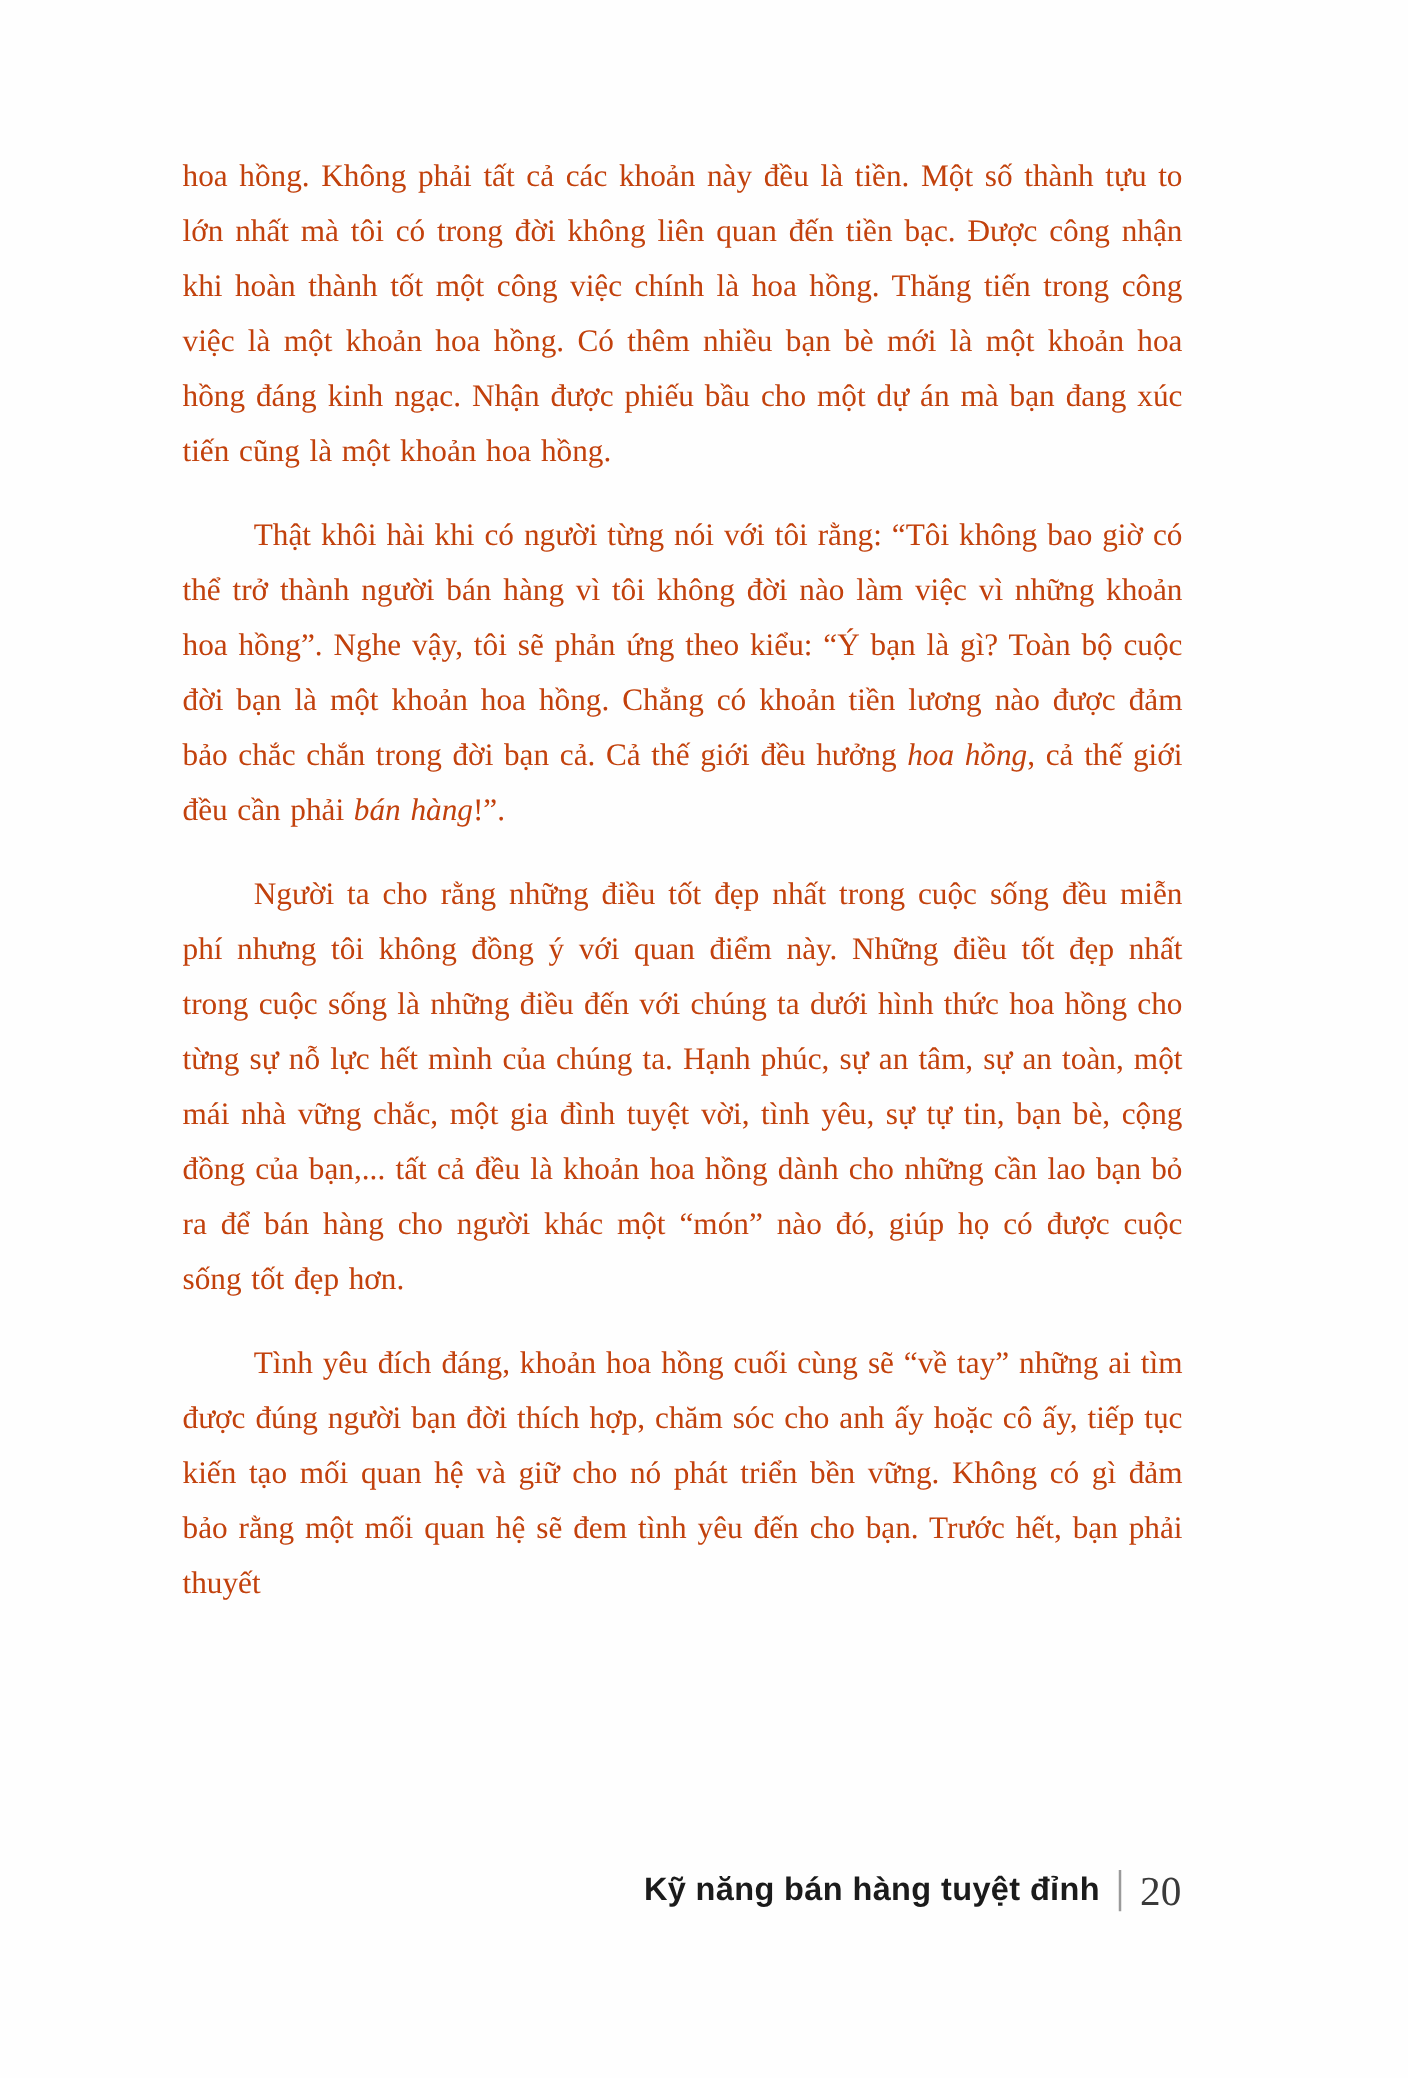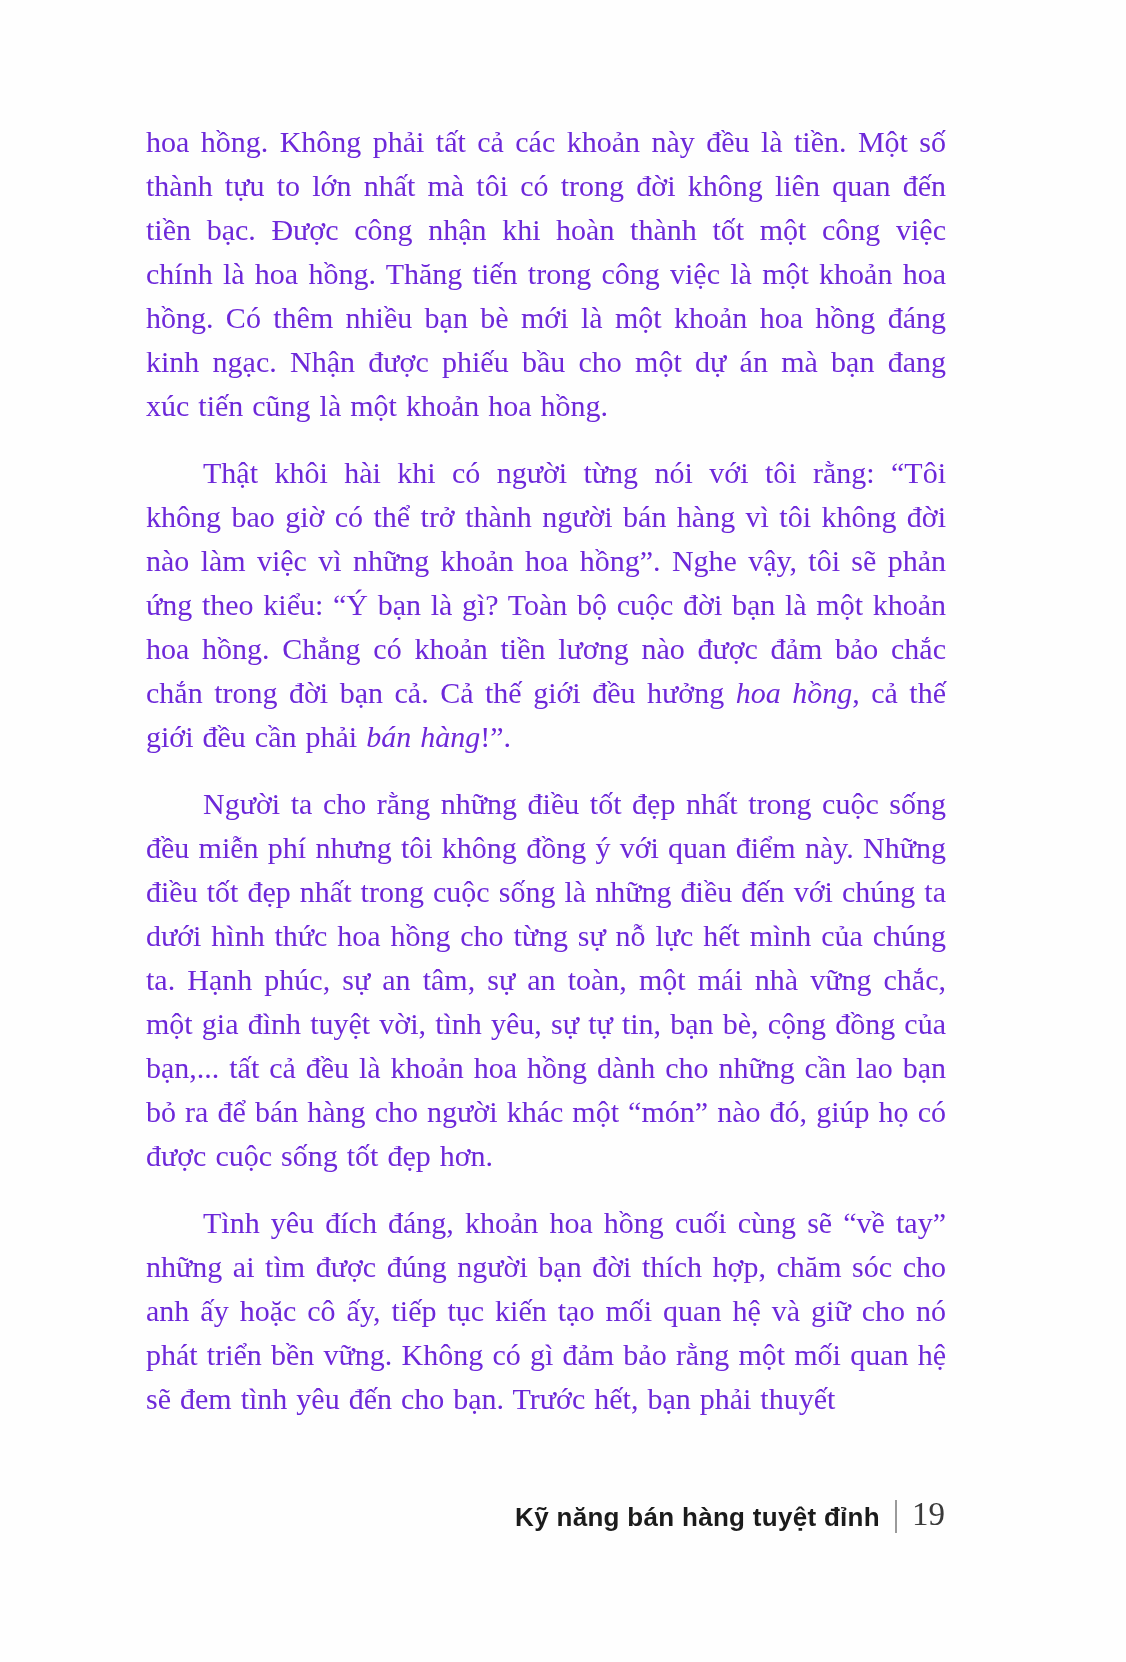--- a/index.html
+++ b/index.html
@@ -16,39 +16,39 @@
     font-family: "Liberation Serif", serif;
   }
   .text-block {
     position: absolute;
     left: 146px;
     top: 120px;
     width: 800px;
   }
   .para {
     margin: 0 0 23px 0;
-    font-size: 30px;
+    font-size: 25px;
     line-height: 44px;
-    color: #6d28d9;
+    color: #c2410c;
     text-align: justify;
     text-indent: 57px;
     word-spacing: 1.5px;
   }
   .para.no-indent {
     text-indent: 0;
   }
   .para em {
     margin-top: 45px;
   }
   .footer {
     position: absolute;
     top: 1496px;
     right: 181px;
     display: flex;
-    align-items: flex-end;
+    align-items: flex-start;
     gap: 15px;
   }
   .footer-title {
     font-family: "Liberation Sans", sans-serif;
     font-weight: bold;
     font-size: 26px;
     letter-spacing: 0.3px;
     color: #1b1b1b;
     white-space: nowrap;
   }
@@ -77,16 +77,16 @@
 
     <p class="para"><span>Người ta cho rằng những điều tốt đẹp nhất trong cuộc sống đều miễn phí nhưng tôi không đồng ý với quan điểm này. Những điều tốt đẹp nhất trong cuộc sống là những điều đến với chúng ta dưới hình thức hoa hồng cho từng sự nỗ lực hết mình của chúng ta. Hạnh phúc, sự an tâm, sự an toàn, một mái nhà vững chắc, một gia đình tuyệt vời, tình yêu, sự tự tin, bạn bè, cộng đồng của bạn,... tất cả đều là khoản hoa hồng dành cho những cần lao bạn bỏ ra để bán hàng cho người khác một “món” nào đó, giúp họ có được cuộc sống tốt đẹp hơn.</span></p>
 
     <p class="para"><span>Tình yêu đích đáng, khoản hoa hồng cuối cùng sẽ “về tay” những ai tìm được đúng người bạn đời thích hợp, chăm sóc cho anh ấy hoặc cô ấy, tiếp tục kiến tạo mối quan hệ và giữ cho nó phát triển bền vững. Không có gì đảm bảo rằng một mối quan hệ sẽ đem tình yêu đến cho bạn. Trước hết, bạn phải thuyết</span></p>
 
   </main>
 
   <footer class="footer">
     <span class="footer-title">Kỹ năng bán hàng tuyệt đỉnh</span>
     <span class="footer-divider"></span>
-    <span class="footer-page-number">19</span>
+    <span class="footer-page-number">20</span>
   </footer>
 
 </div>
 
 </body></html>

